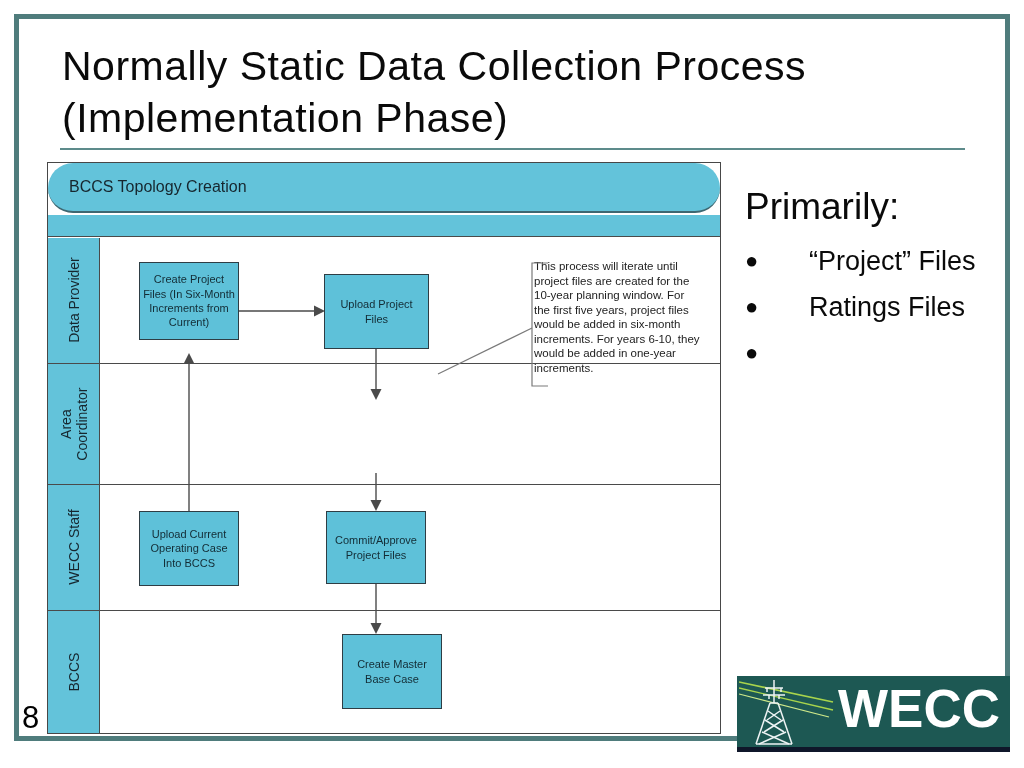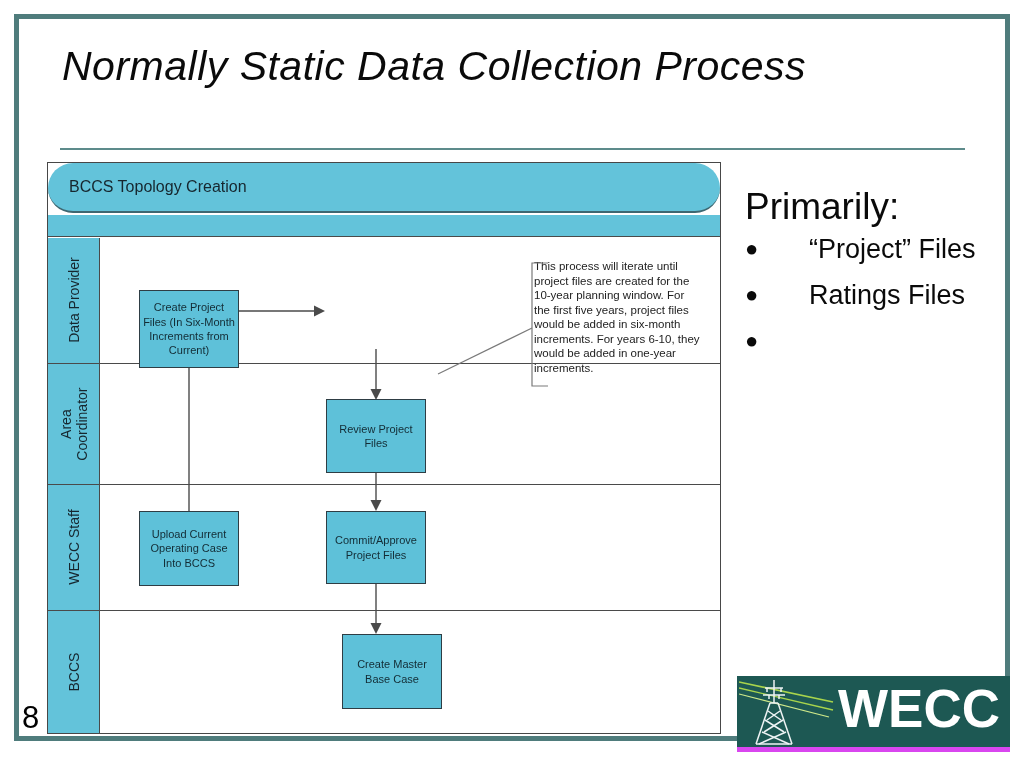--- a/index.html
+++ b/index.html
@@ -5,21 +5,21 @@
   * { margin:0; padding:0; box-sizing:border-box; }
   html,body { width:1024px; height:768px; background:#fff; overflow:hidden;
               font-family:"Liberation Sans", sans-serif; }
   .abs { position:absolute; }
 
   
   .slide-border { left:14px; top:14px; width:996px; height:727px;
                   border:5px solid #4f7c7c; background:transparent; }
 
   
-  .slide-title { left:62px; top:40px; width:910px; font-size:41px; font-style:italic;
+  .slide-title { left:62px; top:40px; width:910px; font-size:41px; 
                  color:#0a0a0a; line-height:1.28; letter-spacing:0.5px; }
   .title-underline { left:60px; top:148px; width:905px; height:2px; background:#5d8b8b; }
 
   
   .diagram { left:47px; top:162px; width:674px; height:572px;
              border:1px solid #474747; background:#fff; }
   .dg-header { position:absolute; left:0; top:0; width:672px; height:50px;
                background:#63c3da; border-bottom:2px solid #3d6771;
                font-size:16px; color:#16262e; display:flex; align-items:center;
                padding-left:21px;border-radius:25px; }
@@ -34,60 +34,61 @@
                 display:flex; align-items:center; justify-content:center; overflow:visible; }
   .vlabel { transform:rotate(-90deg); width:104px; text-align:center;
             font-size:14px; line-height:1.15; color:#16262e; flex:none; }
   .lane-body { flex:1; background:#fff; }
 
   
   .fbox { position:absolute; background:#5ec1d9; border:1.5px solid #2e3d44;
           color:#132c35; font-size:11px; line-height:1.3; text-align:center;
           display:flex; align-items:center; justify-content:center; padding:3px;
           z-index:3; }
-  .fb-create  { left:91px;  top:127px; width:100px; height:78px; }
+  .fb-create  { left:91px;  top:99px; width:100px; height:78px; }
   .fb-upload  { left:276px; top:111px; width:105px; height:75px; }
   .fb-review  { left:278px; top:236px; width:100px; height:74px; }
   .fb-current { left:91px;  top:348px; width:100px; height:75px; }
   .fb-commit  { left:278px; top:348px; width:100px; height:73px; }
   .fb-master  { left:294px; top:471px; width:100px; height:75px; }
 
   .connectors { position:absolute; left:0; top:0; width:674px; height:572px;
                 z-index:2; pointer-events:none; }
 
   .annotation { position:absolute; left:486px; top:96px; width:166px;
                 font-size:11.5px; line-height:14.5px; 
                 color:#222; background:transparent; z-index:1; }
 
   
   .primarily { left:745px; top:186px; width:250px; }
-  .primarily-heading { font-size:37px; color:#0a0a0a; margin-bottom:4px; }
+  .primarily-heading { font-size:37px; color:#0a0a0a; margin-bottom:16px; }
   .bullet-item { display:flex; font-size:27px; color:#0a0a0a; line-height:1.3;
                  margin-bottom:11px; }
   .bullet-dot { width:40px; font-size:22px; padding-top:3px; flex:none; }
   .bullet-text { width:200px;margin-left:24px; }
 
   
   .page-number { left:22px; top:700px; font-size:31px; color:#000; }
 
   
   .wecc-logo { left:737px; top:676px; width:273px; height:76px; background:#1d5853;
-               border-bottom:5px solid #d946ef; display:flex; align-items:center;
+               border-bottom:5px solid #0f172a; display:flex; align-items:center;
                z-index:5; overflow:hidden;text-align:right; }
   .logo-tower { position:absolute; left:2px; top:0; }
   .logo-text { position:absolute; right:10px; top:6px; color:#ffffff; font-size:53px;
                font-weight:bold; letter-spacing:0px; line-height:1; }
 </style>
 </head>
 <body>
 
 <div class="abs slide-border"></div>
 
 <div class="abs slide-title">
   <span>Normally Static Data Collection Process</span><br>
+  <span>(Implementation Phase)</span>
 </div>
 <div class="abs title-underline"></div>
 
 <div class="abs diagram">
 
   <div class="dg-header">
     <span>BCCS Topology Creation</span>
   </div>
   <div class="dg-subheader"></div>
 
@@ -135,21 +136,21 @@
     <polygon points="322.5,460 333.5,460 328,471" fill="#4a4a4a"></polygon>
 
     <line x1="141" y1="348" x2="141" y2="201" stroke="#4a4a4a" stroke-width="1.4"></line>
     <polygon points="135.5,201 146.5,201 141,190" fill="#4a4a4a"></polygon>
 
     <path d="M500,100 L484,100 L484,223 L500,223" fill="none" stroke="#7a7a7a" stroke-width="1.2"></path>
     <line x1="390" y1="211" x2="484" y2="165" stroke="#7a7a7a" stroke-width="1.2"></line>
   </svg>
 
   <div class="fbox fb-create">Create Project Files (In Six-Month Increments from Current)</div>
-  <div class="fbox fb-review">Review Project Files</div>
+  <div class="fbox fb-upload">Upload Project Files</div>
   <div class="fbox fb-current">Upload Current Operating Case Into BCCS</div>
   <div class="fbox fb-commit">Commit/Approve Project Files</div>
   <div class="fbox fb-master">Create Master Base Case</div>
 </div>
 
 <div class="abs primarily">
   <div class="primarily-heading">Primarily:</div>
   <div class="bullet-item">
     <span class="bullet-dot">●</span>
     <span class="bullet-text">“Project” Files</span>

